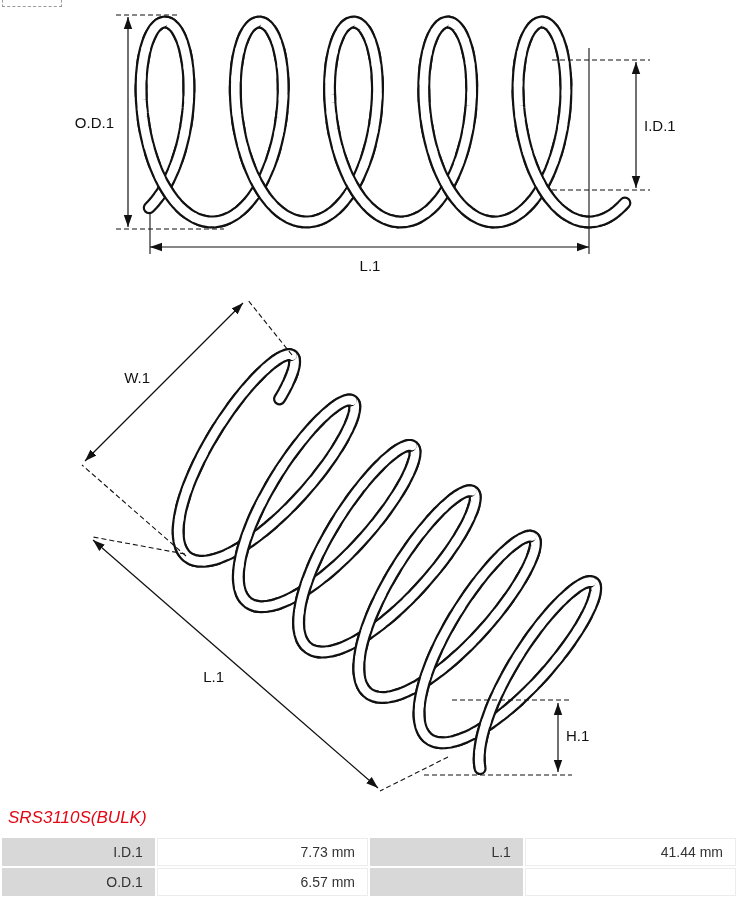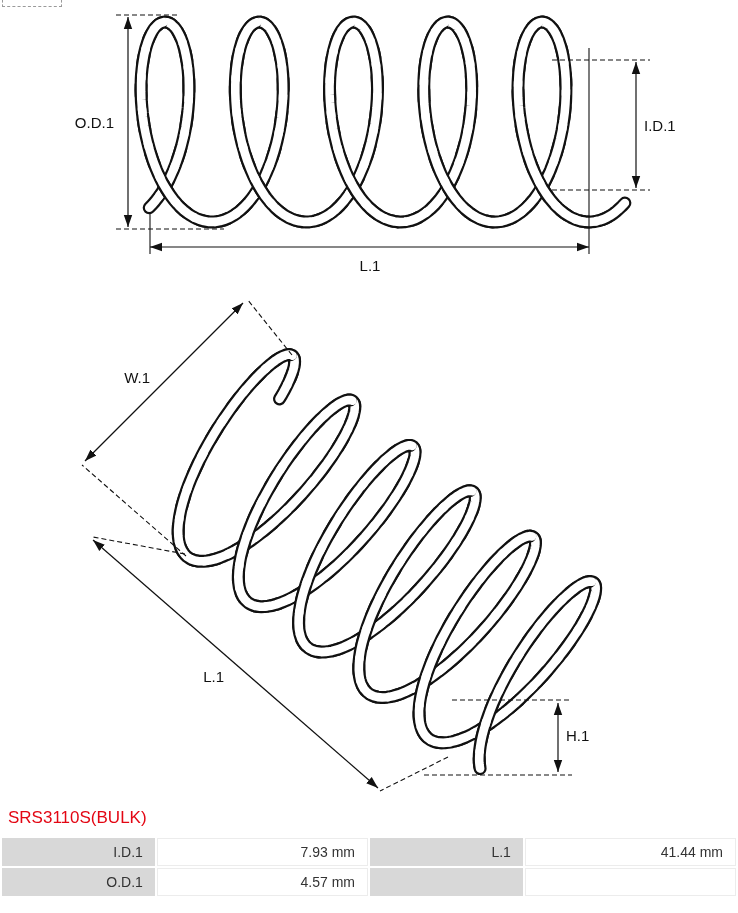--- a/index.html
+++ b/index.html
@@ -12,21 +12,21 @@
     position:absolute;top:0;left:2px;width:60px;height:7px;
     border:1px dashed #9a9a9a;border-top:none;background:#fff;
   }
   svg.diagram{display:block}
   .dash{stroke:#111;stroke-width:1.1;stroke-dasharray:5 3;fill:none}
   .ext{stroke:#111;stroke-width:1.1;fill:none}
   .dim{stroke:#111;stroke-width:1.2;fill:none}
   .dlabel{font-size:15px;fill:#111;font-family:"Liberation Sans",sans-serif}
   .sku{
     color:#e30613;font-size:17px;line-height:20px;
-    padding:8px 0 4px 8px;cursor:pointer;
+    padding:8px 0 4px 8px;cursor:pointer;font-style:italic;
   }
   table.specs{
     width:100%;border-collapse:separate;border-spacing:2px;
     font-size:14px;color:#333;table-layout:fixed;margin-top:4px;
   }
   .specs td{height:28px;padding:0 12px;text-align:right;vertical-align:middle}
   .specs td.lbl{background:#d8d8d8;width:21%}
   .specs td.val{background:#fff;border:1px solid #ececec;width:29%}
 </style>
 </head>
@@ -463,24 +463,24 @@
     <text class="dlabel" x="566" y="741" text-anchor="start">H.1</text>
   </g>
 </svg>
 
 <div class="sku">SRS3110S(BULK)</div>
 
 <table class="specs">
   <tbody>
     <tr>
       <td class="lbl">I.D.1</td>
-      <td class="val">7.93 mm</td>
+      <td class="val">7.73 mm</td>
       <td class="lbl">L.1</td>
       <td class="val">41.44 mm</td>
     </tr>
     <tr>
       <td class="lbl">O.D.1</td>
-      <td class="val">4.57 mm</td>
+      <td class="val">6.57 mm</td>
       <td class="lbl"></td>
       <td class="val"></td>
     </tr>
   </tbody>
 </table>
 
 </body></html>

